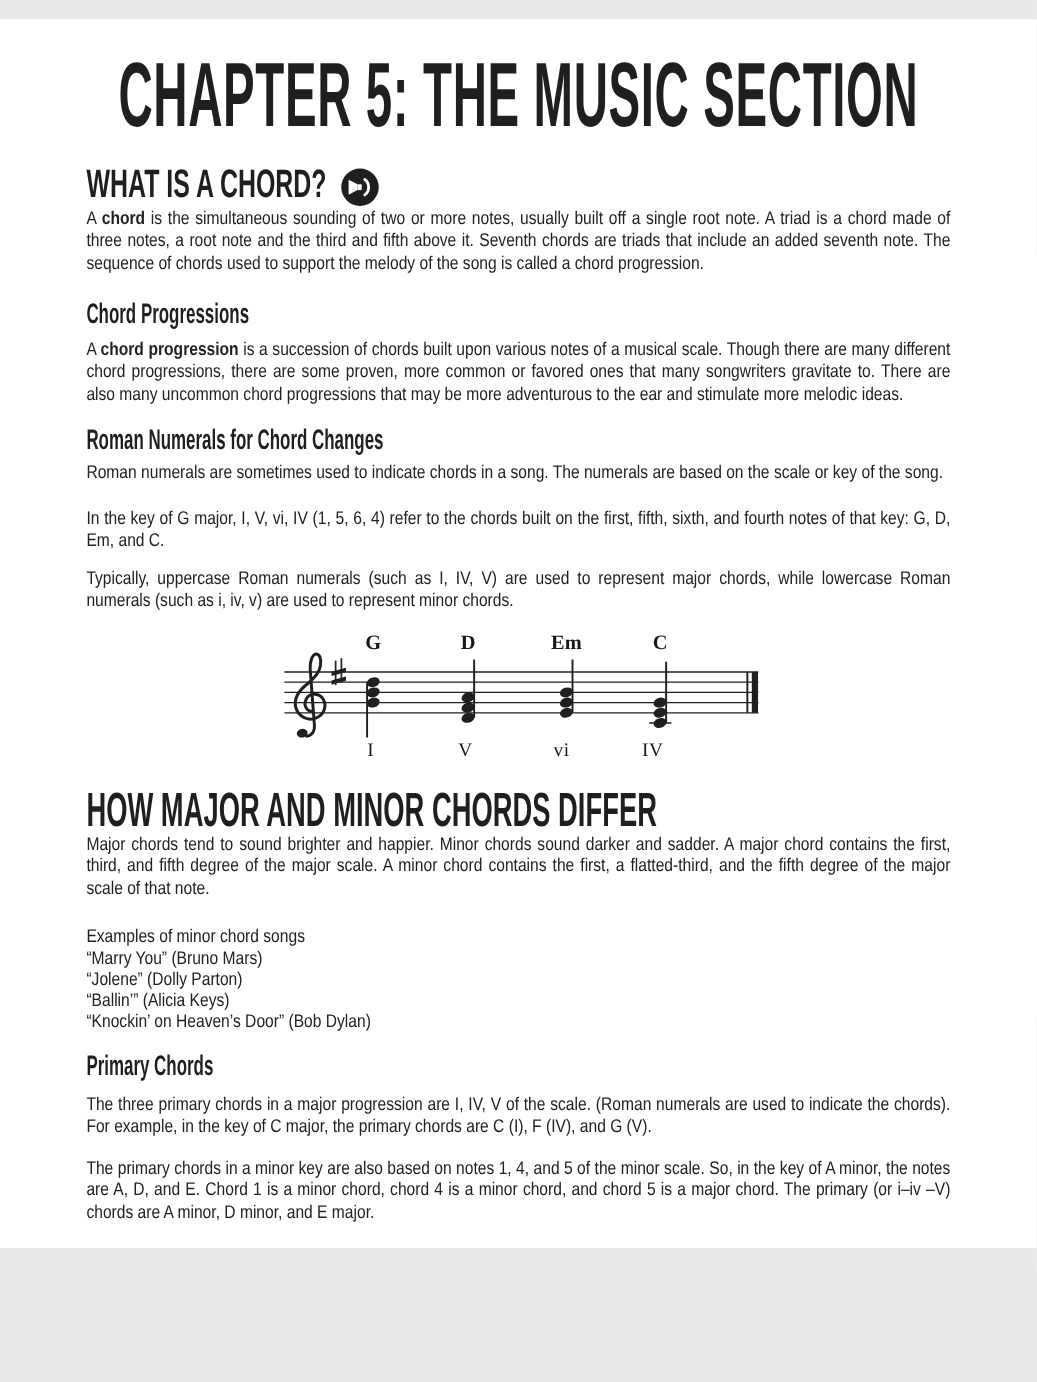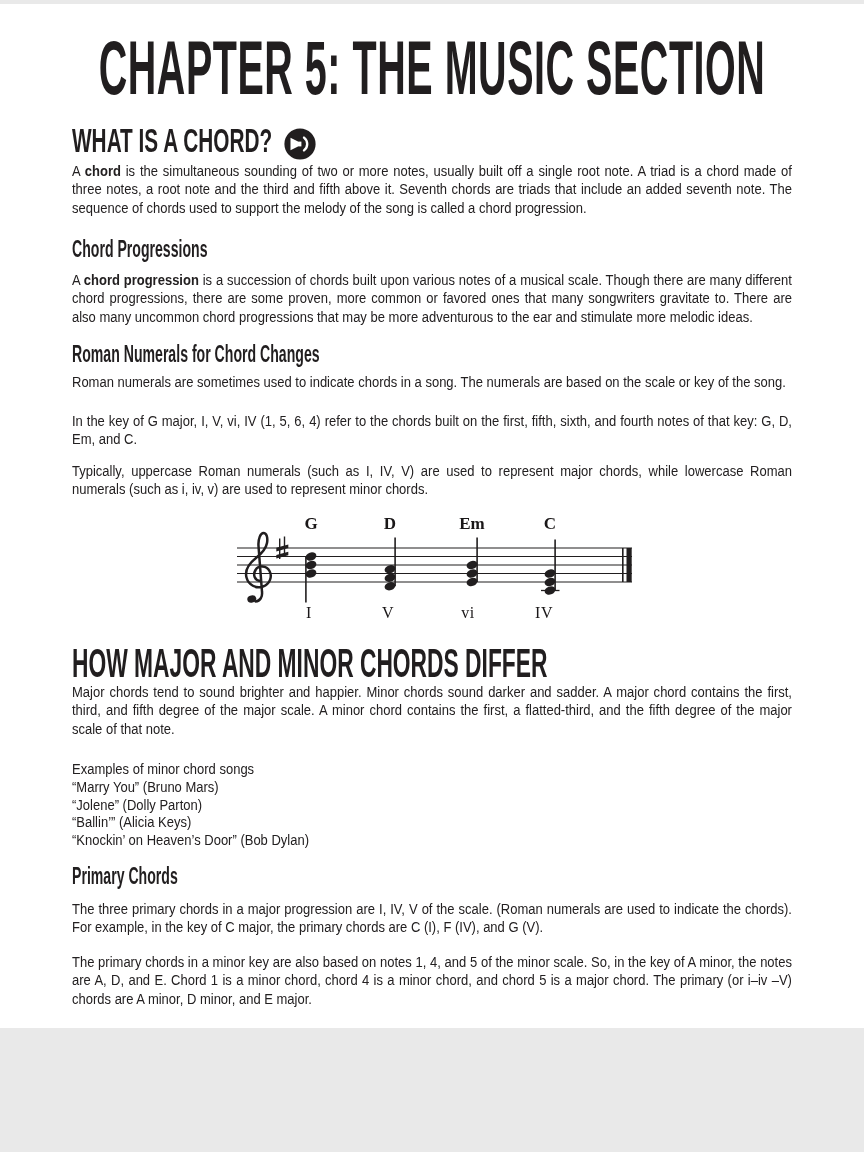--- a/index.html
+++ b/index.html
@@ -1,18 +1,18 @@
 <!DOCTYPE html>
 <html><head>
 <meta charset="utf-8">
 <style>
   * { margin:0; padding:0; box-sizing:border-box; }
   html,body { background:#e9e9e9; }
   .page {
-    position:relative; width:864px; height:1024px; margin:4px auto;
+    position:relative; width:864px; height:1024px; margin:16px auto;
     background:#ffffff; overflow:hidden; color:#211e1f;
     font-family:"Liberation Sans", sans-serif;
   }
   .condensed {
     display:inline-block; white-space:nowrap; font-weight:bold;
     line-height:1; color:#211e1f; transform-origin:0 50%;
   }
   .title-row { position:absolute; top:26px; left:0; width:864px; display:flex; justify-content:center; }
   .title { font-size:76px; letter-spacing:1px; transform:scaleX(0.52); transform-origin:50% 50%; }
   .h2a { position:absolute; top:120px; left:72px; font-size:33px; transform:scaleX(0.63); }

